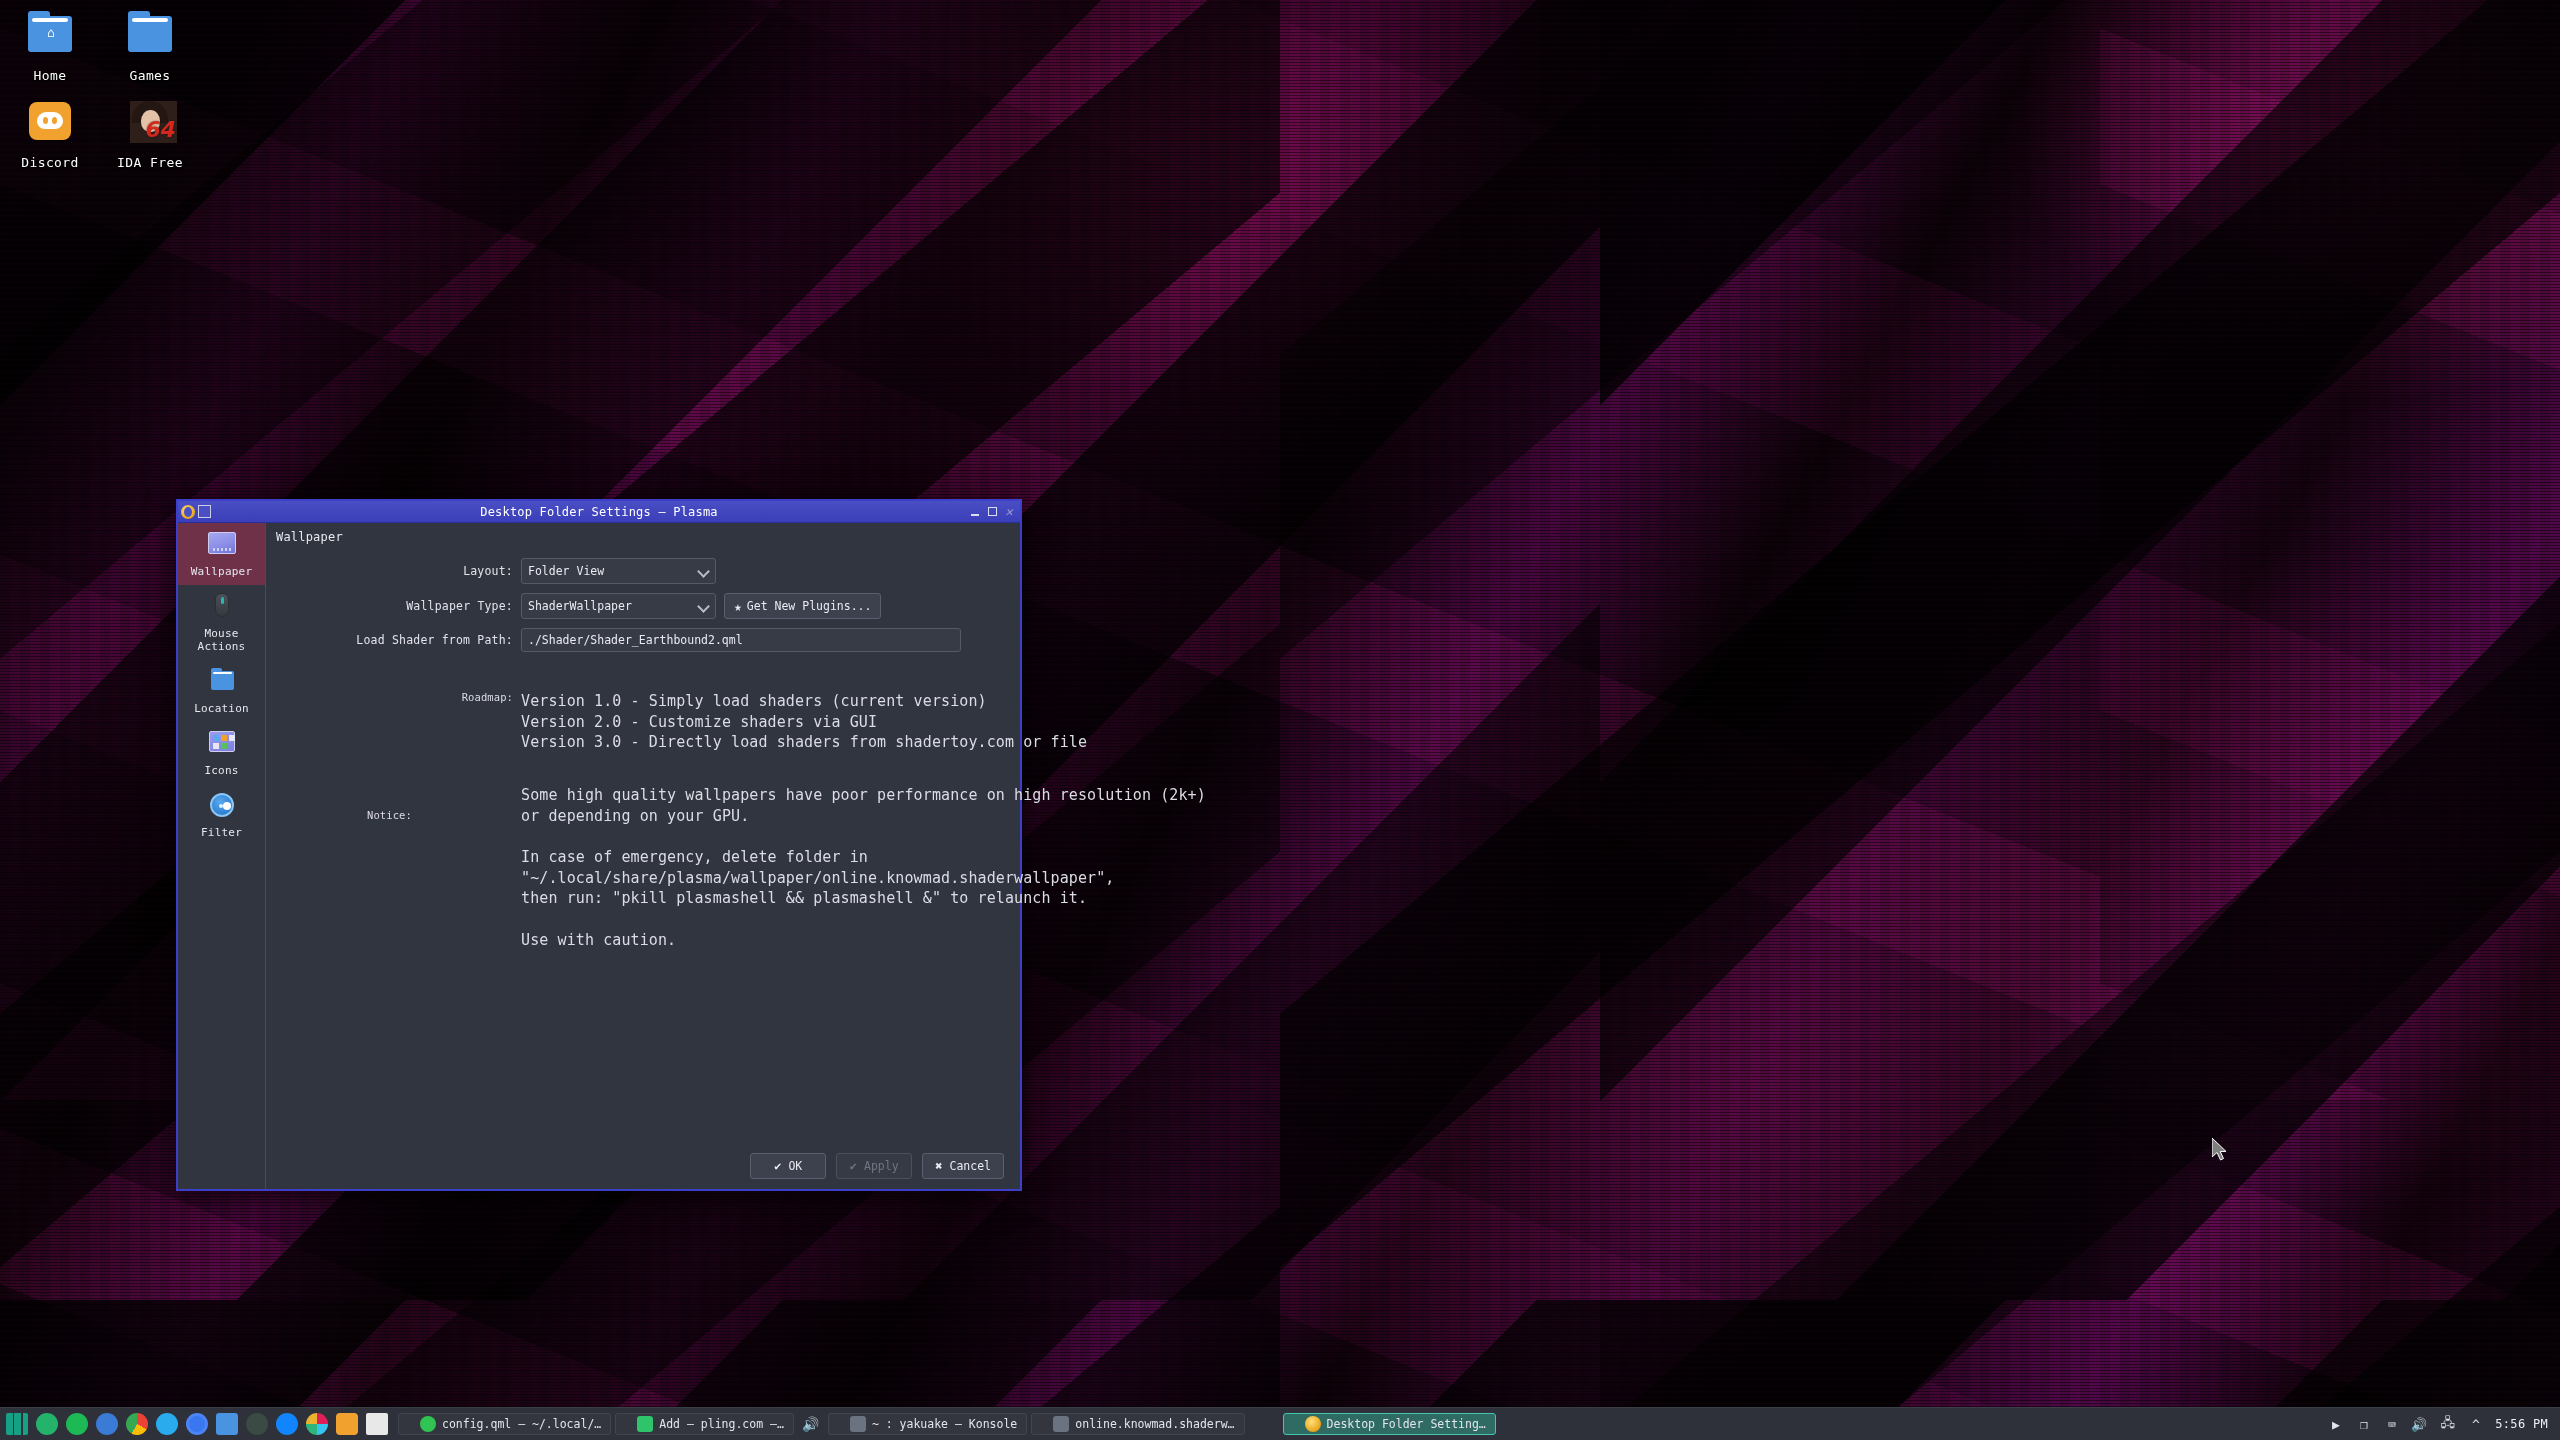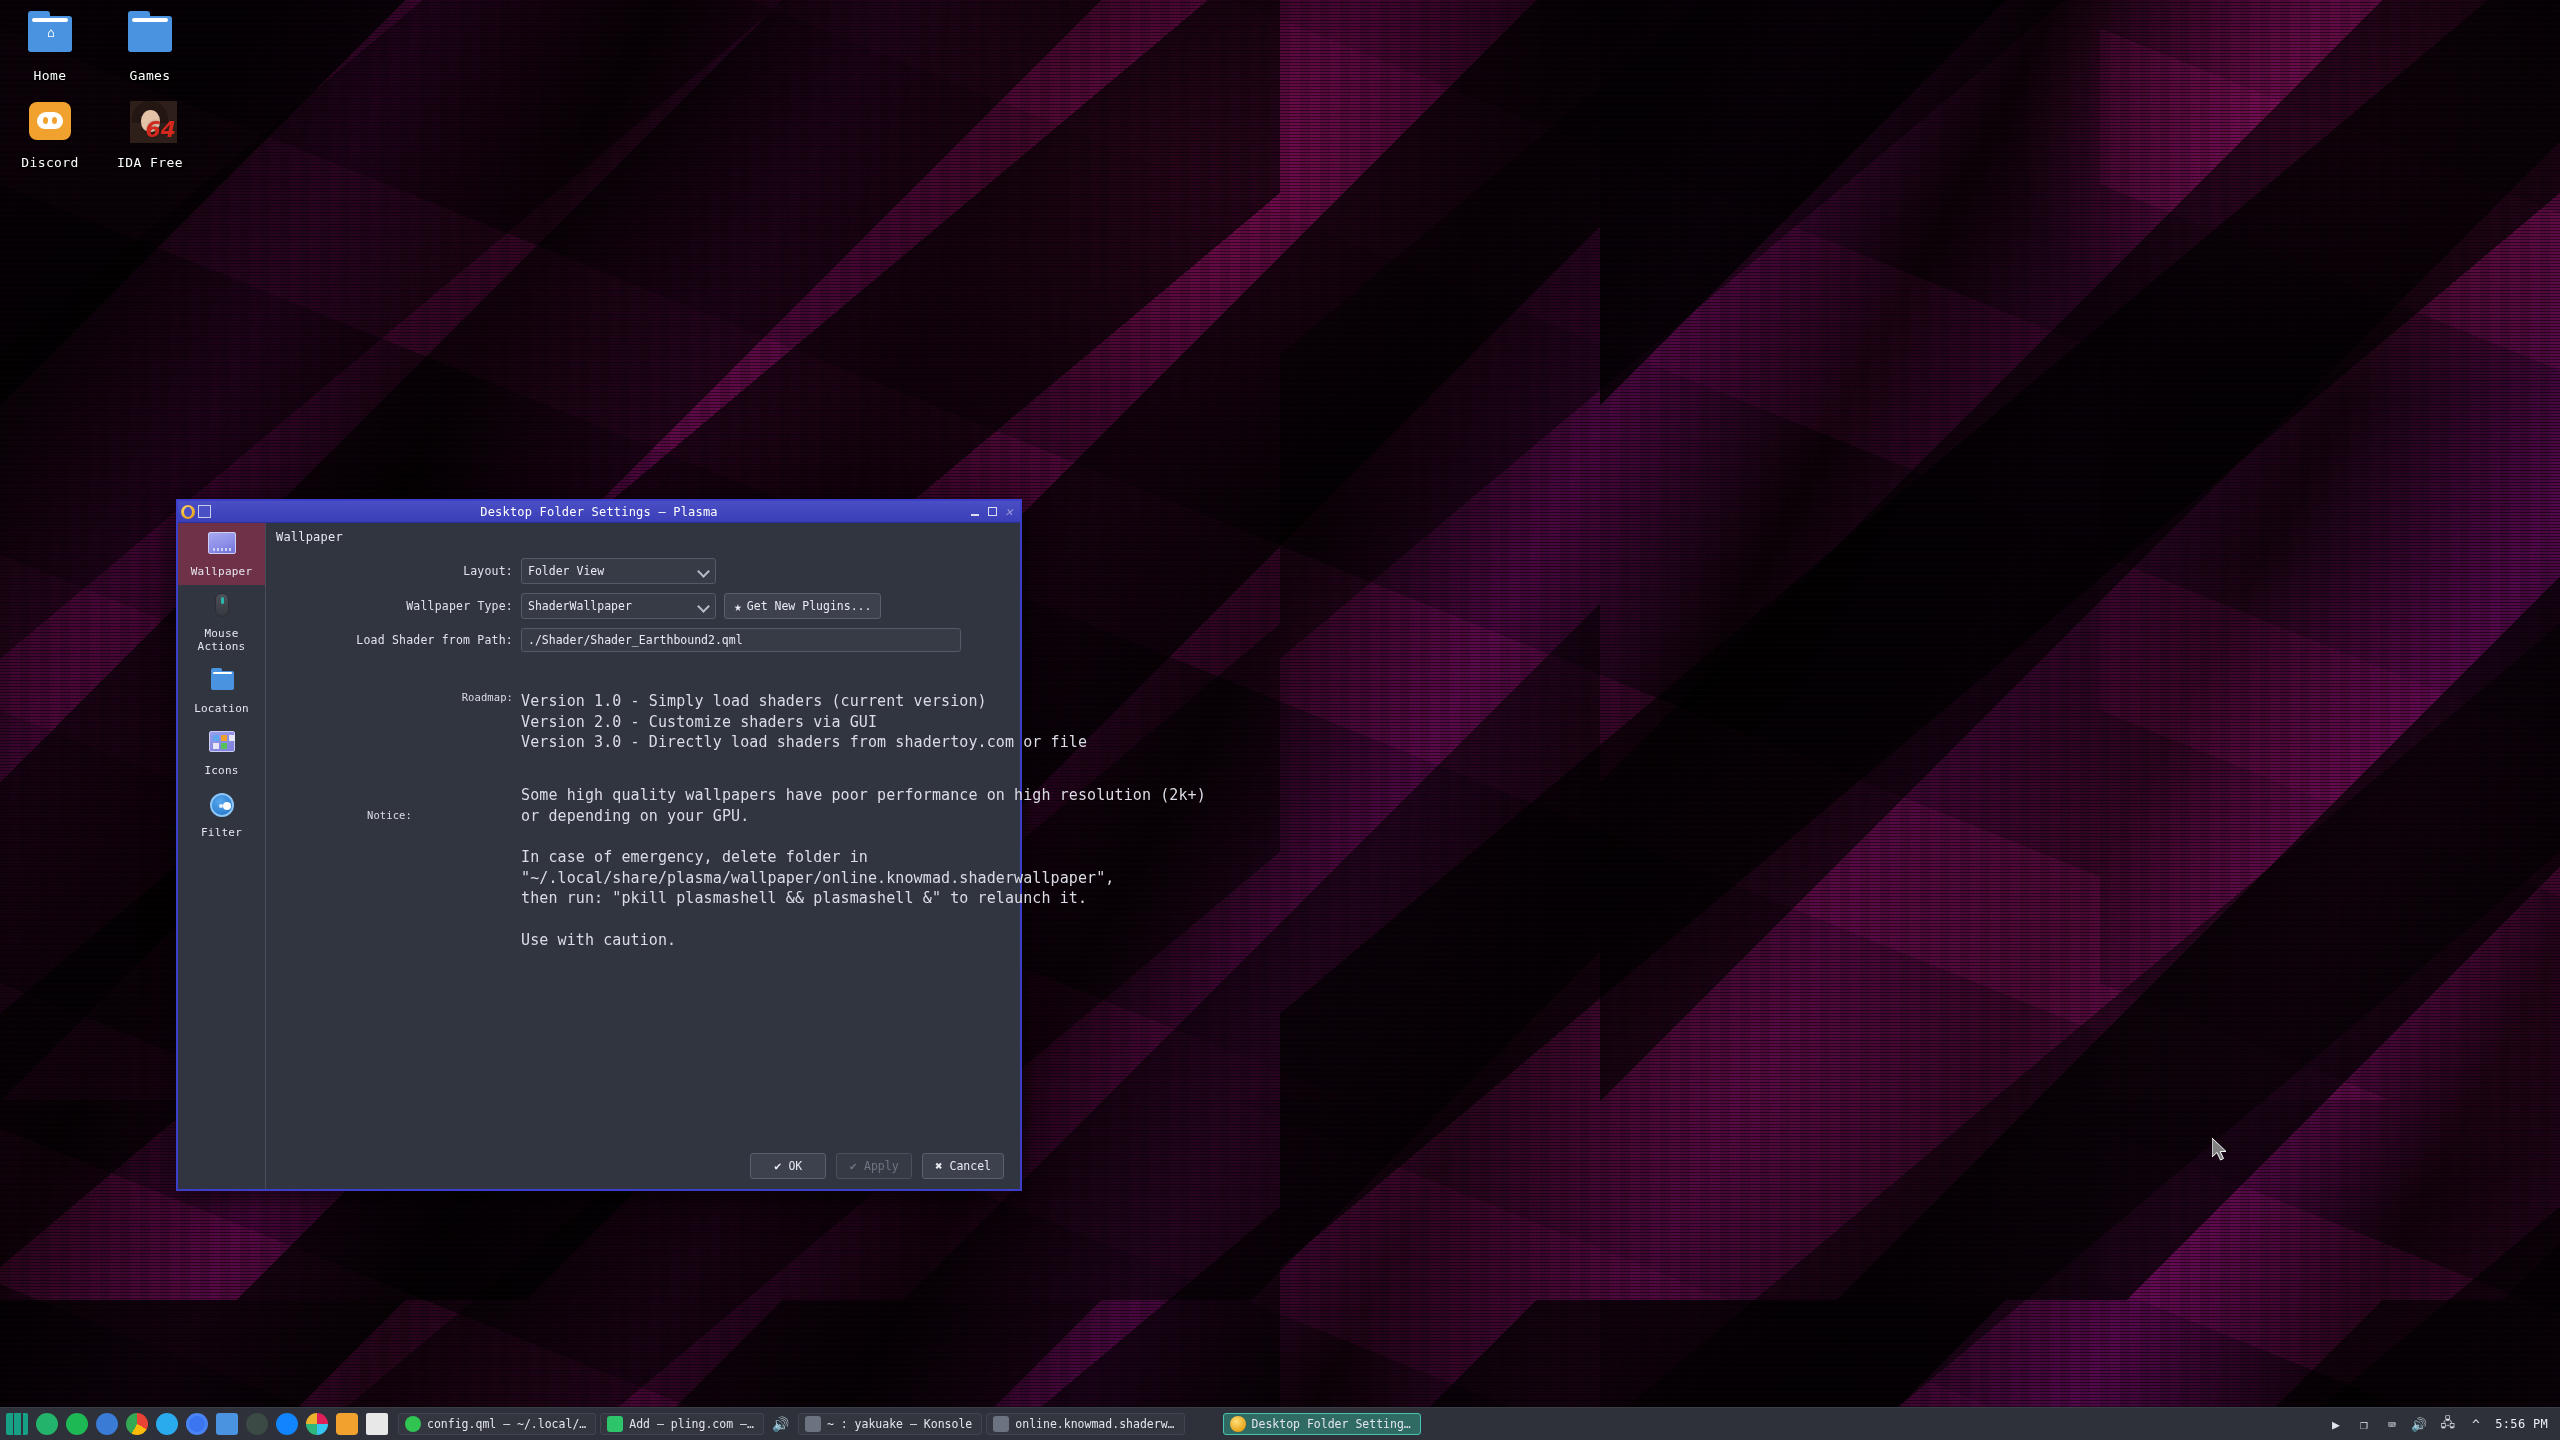--- a/index.html
+++ b/index.html
@@ -306,21 +306,21 @@
   #taskbar {
     position:absolute; left:0; bottom:0; width:2560px; height:33px;
     background:#2e3139; display:flex; align-items:center; z-index:40;
     border-top:1px solid #3a3e47;
   }
   #launchers { display:flex; align-items:center; gap:0px; padding-left:2px; }
   .lch { width:30px; height:33px; display:flex; align-items:center; justify-content:center; cursor:pointer; }
   .lch .b { width:22px; height:22px; border-radius:50%; position:relative; }
   .tasks { display:flex; align-items:center; gap:4px; margin-left:6px; }
   .task {
-    height:22px; display:flex; align-items:center; gap:6px; padding:0 9px 0 6px;
+    height:22px; display:flex; align-items:center; gap:6px; padding:0 9px 0 21px;
     border:1px solid #41454f; border-radius:3px; background:#33363f;
     font-size:11.5px; color:#e4e4ec; white-space:nowrap; cursor:pointer;
   }
   .task.active { background:#2f6b63; border-color:#44c4b0; }
   .task .tic { width:16px; height:16px; border-radius:3px; flex:0 0 16px; position:relative; }
   .vol-ic { width:26px; height:33px; display:flex;align-items:center;justify-content:center;color:#e0e0e8;font-size:14px;}
   #tray {
     margin-left:auto; display:flex; align-items:center; gap:11px; padding-right:12px;
     color:#e2e2ea; font-size:12px;
   }

